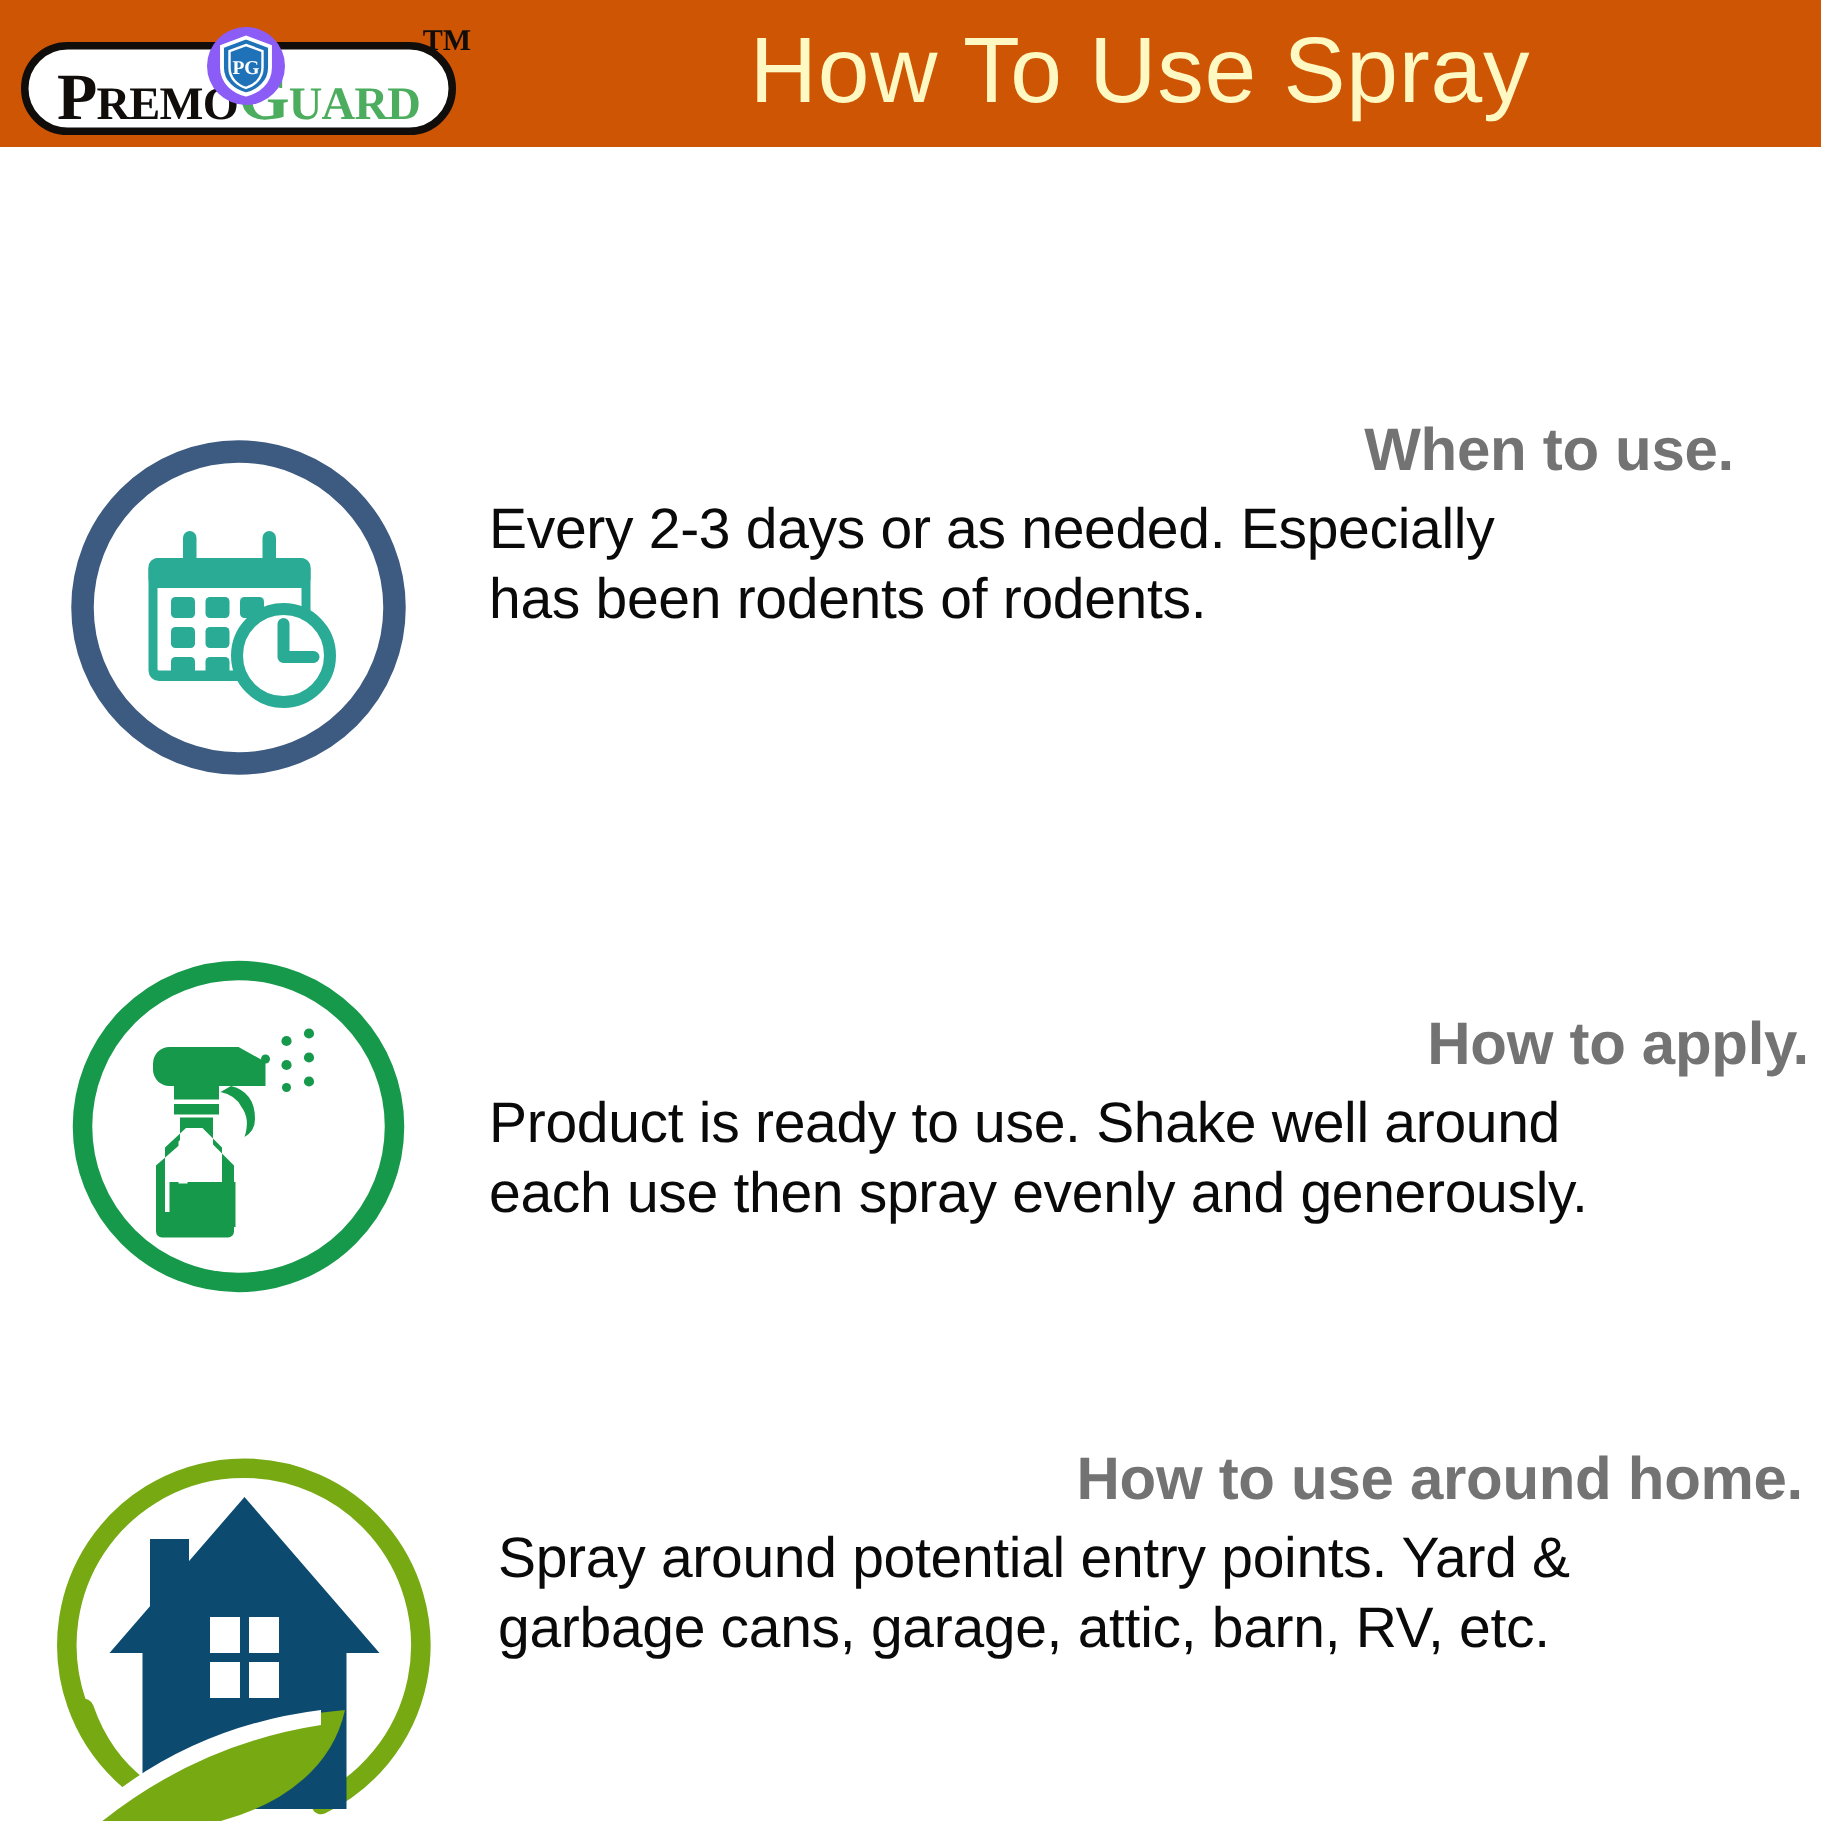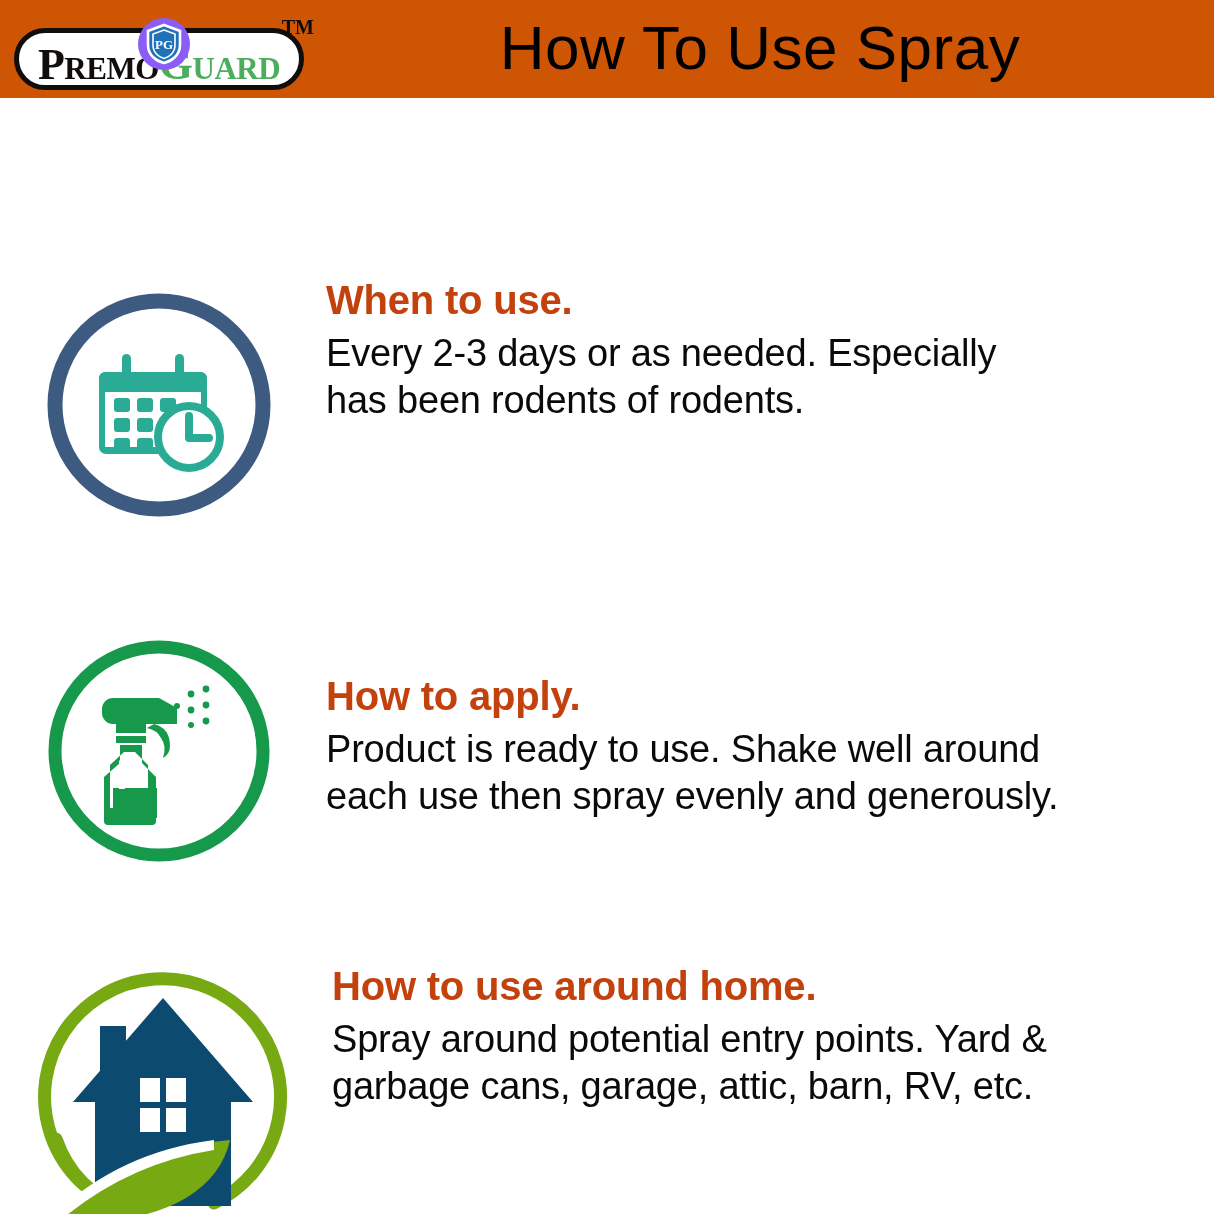--- a/index.html
+++ b/index.html
@@ -24,21 +24,21 @@
     overflow: visible;
   }
   .header-title {
     position: absolute;
     left: 330px;
     top: 0;
     width: 860px;
     height: 93px;
     line-height: 96px;
     text-align: center;
-    color: #000000;
+    color: #fef9c3;
     font-family: "Liberation Sans", sans-serif;
     font-weight: 400;
     font-size: 62px;
     letter-spacing: 0.5px;
     white-space: nowrap;
   }
 
   
   .logo {
     position: absolute;
@@ -118,26 +118,27 @@
     position: absolute;
     left: 0;
     top: 0;
   }
   .row-text {
     position: absolute;
   }
   .row-heading {
     font-family: "Liberation Sans", sans-serif;
     font-weight: 700;
-    color: #c2410c;
+    color: #737373;
     font-size: 40px;
     line-height: 1.0;
     margin: 0 0 10px 0;
     letter-spacing: -0.2px;
     white-space: nowrap;
+    text-align: right;
   }
   .row-body {
     font-family: "Liberation Sans", sans-serif;
     font-weight: 400;
     color: #0a0a0a;
     font-size: 38px;
     line-height: 1.24;
     margin: 0;
     letter-spacing: -0.2px;
   }

